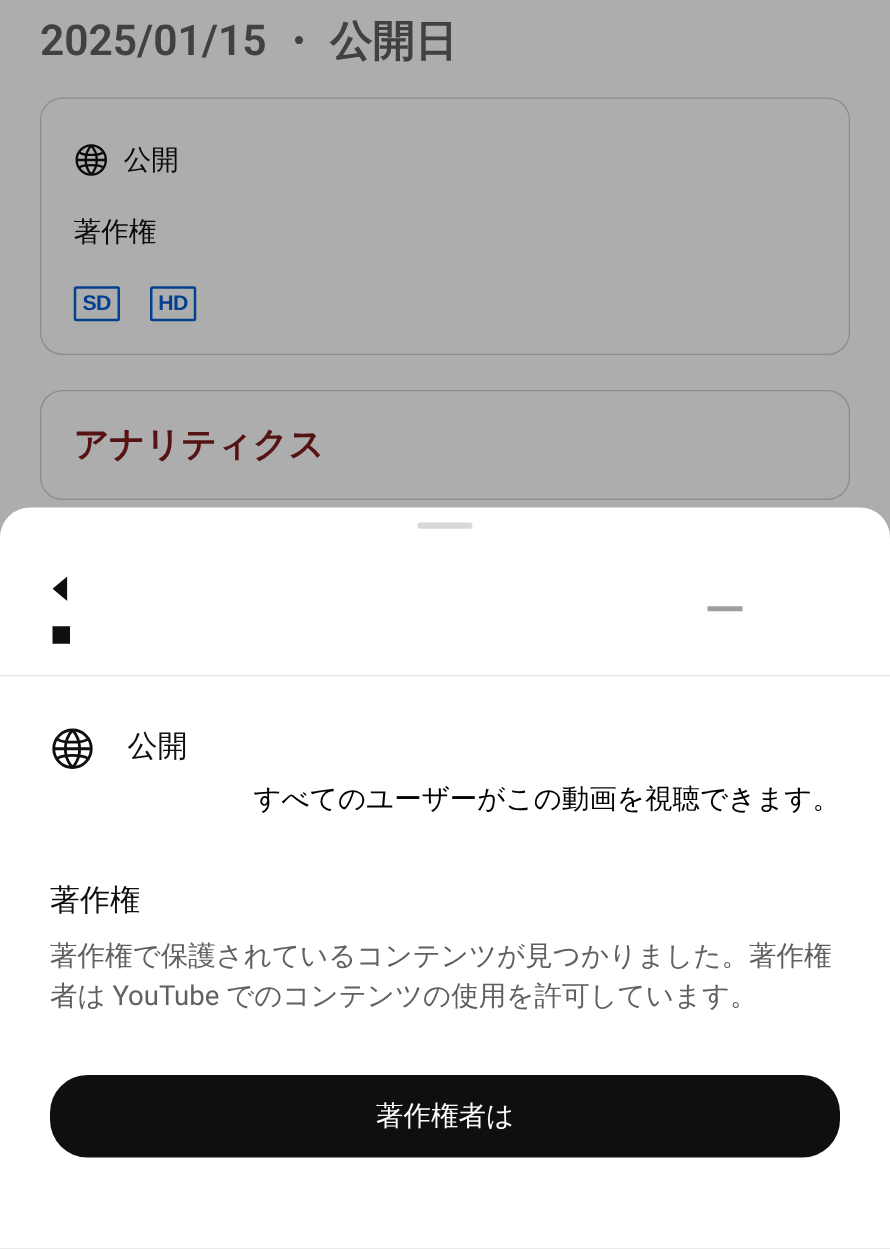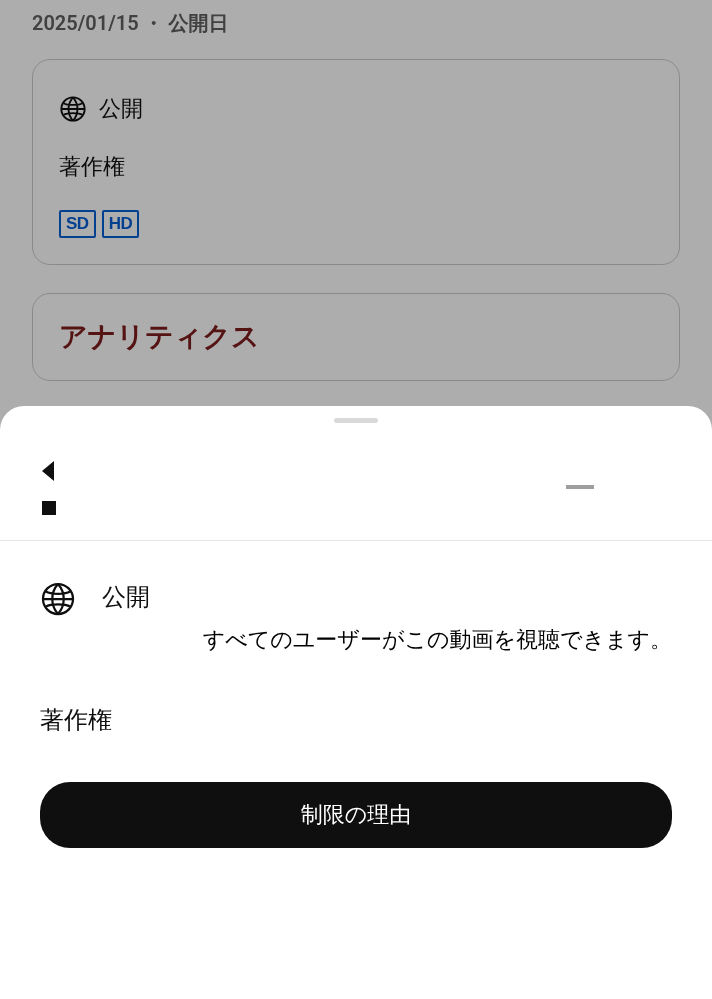--- a/index.html
+++ b/index.html
@@ -13,21 +13,21 @@
       width: 712px;
       height: 999px;
       overflow: hidden;
       position: relative;
     }
     .background-content {
       padding: 0;
       width: 100%;
     }
     .date-header {
-      font-size: 20px;
+      font-size: 34px;
       font-weight: 600;
       color: #606060;
       padding: 10px 32px 22px 32px;
     }
     .info-card {
       margin: 0 32px;
       border: 1px solid #ccc;
       border-radius: 18px;
       padding: 20px 26px 12px 26px;
     }
@@ -55,21 +55,21 @@
     .visibility-text {
       font-size: 22px;
       color: #0f0f0f;
     }
     .restriction-text {
       font-size: 22px;
       color: #0f0f0f;
     }
     .quality-badges {
       display: flex;
-      gap: 6px;
+      gap: 24px;
     }
     .quality-badge {
       border: 2px solid #065fd4;
       color: #065fd4;
       font-weight: 700;
       font-size: 17px;
       padding: 2px 5px;
       border-radius: 2px;
       font-family: Arial, sans-serif;
       letter-spacing: -0.5px;
@@ -250,17 +250,18 @@
         <path d="M2 12h20M12 2a15 15 0 0 1 0 20M12 2a15 15 0 0 0 0 20M4 7c3 2 13 2 16 0M4 17c3-2 13-2 16 0"></path>
       </svg>
       <div class="visibility-info">
         <div class="visibility-title">公開</div>
         <div class="visibility-desc">すべてのユーザーがこの動画を視聴できます。</div>
       </div>
     </div>
 
     <div class="copyright-section">
       <div class="copyright-title">著作権</div>
-    </div>
-  </div>
-
-  <button class="review-button">制限の理由</button>
+      <div class="copyright-desc">著作権で保護されているコンテンツが見つかりました。著作権者は YouTube でのコンテンツの使用を許可しています。</div>
+    </div>
+  </div>
+
+  <button class="review-button">著作権者は</button>
 </div>
 
 </body></html>

